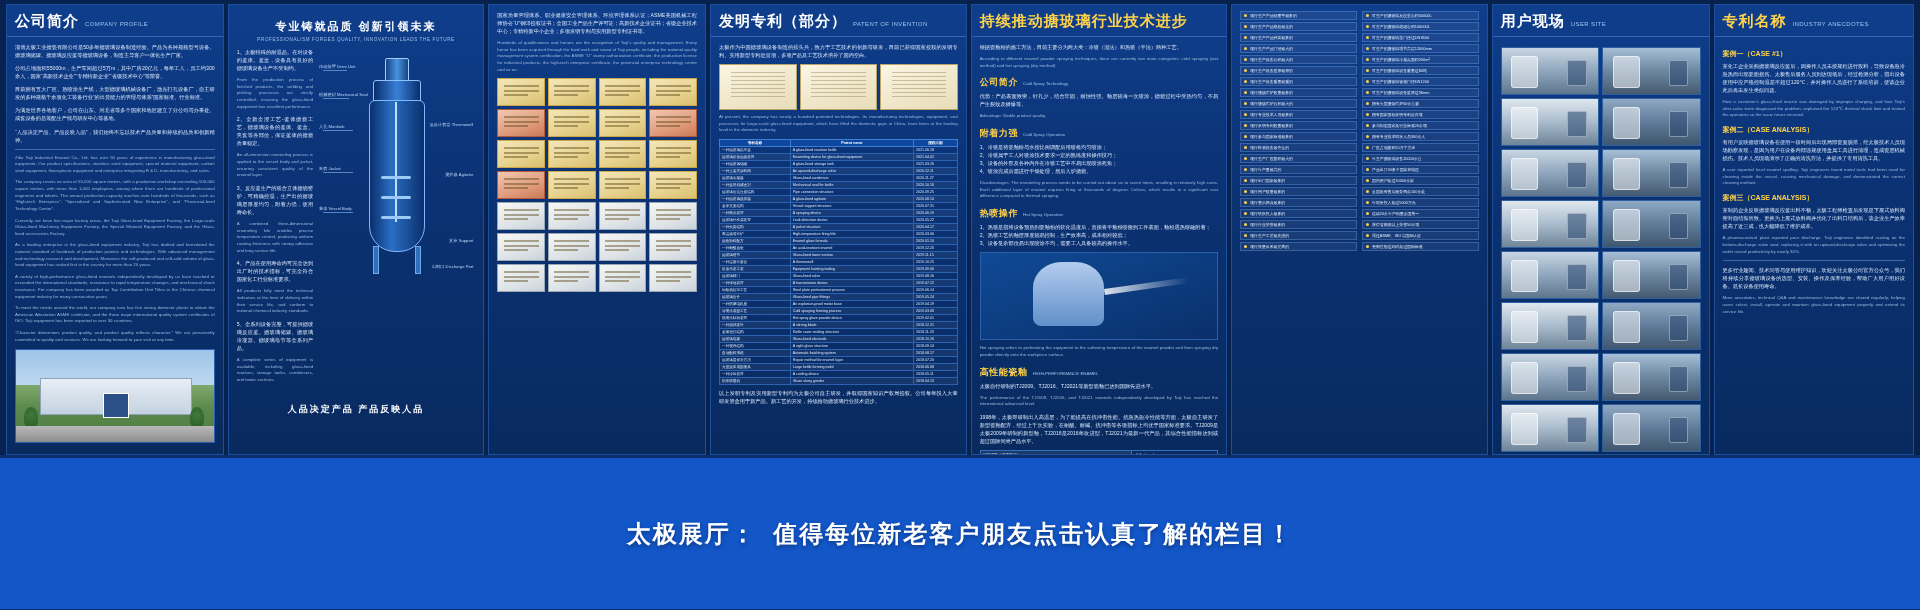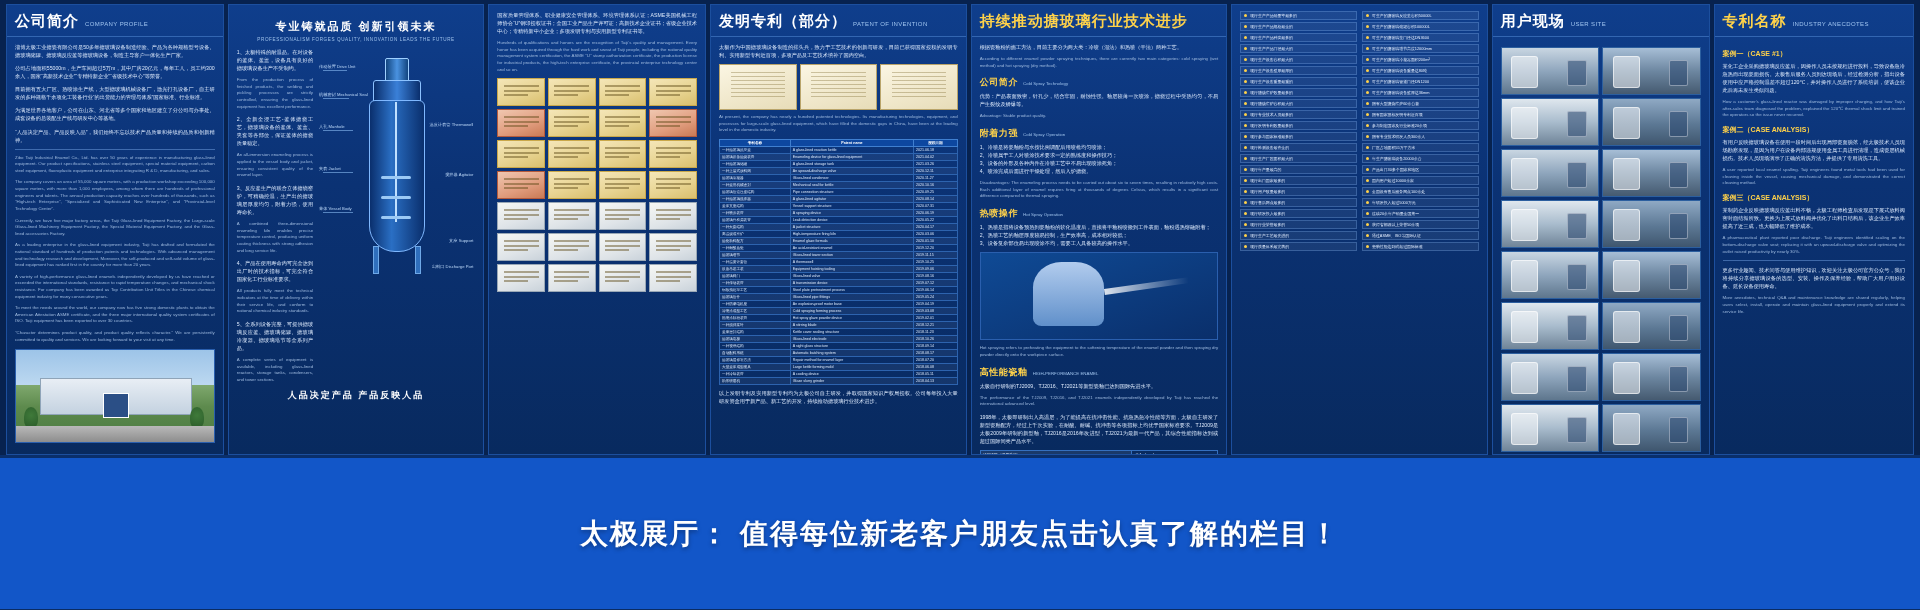--- a/index.html
+++ b/index.html
@@ -235,23 +235,23 @@
   .mini-tbl td:first-child{background:rgba(255,255,255,.07);}
 
   
   .banner{
     flex:0 0 auto;height:151px;width:1920px;
     background:#1256c8;
     display:flex;align-items:center;justify-content:center;
     border-top:3px solid #0a2f6b;
   }
   .banner-text{
-    font-size:28px;font-weight:bold;color:#ffffff;letter-spacing:2px;
+    font-size:24px;font-weight:bold;color:#ffffff;letter-spacing:2px;
     text-shadow:0 2px 4px rgba(0,0,0,.35);
-    font-family:Liberation Sans, sans-serif;
+    font-family:Liberation Mono, monospace;
   }
   .divider{
     height:1px;background:rgba(140,190,255,.4);margin:5px 0;
   }
 </style>
 </head>
 <body>
 
 <div class="board">
   <div class="panels">
@@ -327,21 +327,21 @@
               <div class="r-callout" style="left:2px;top:114px;">夹套 Jacket</div>
               <div class="r-line" style="left:6px;top:160px;width:30px;"></div>
               <div class="r-callout" style="left:2px;top:154px;">釜体 Vessel Body</div>
               <div class="r-callout" style="right:2px;top:120px;">搅拌器 Agitator</div>
               <div class="r-callout" style="right:2px;top:70px;">温度计套管 Thermowell</div>
               <div class="r-callout" style="right:2px;top:186px;">支座 Support</div>
               <div class="r-callout" style="right:2px;top:212px;">出料口 Discharge Port</div>
             </div>
           </div>
         </div>
-        <div class="slogan" style="margin-top:0;">
+        <div class="slogan" style="margin-top:14px;">
           <div class="s1" style="font-size:9px;">人品决定产品 产品反映人品</div>
         </div>
       </div>
     </div>
 
     <div class="panel">
       <div class="p-body">
         <p class="cn para">国家质量管理体系、职业健康安全管理体系、环境管理体系认证；ASME美国机械工程师协会“U”钢印授权证书；全国工业产品生产许可证；高新技术企业证书；省级企业技术中心；专精特新中小企业；多项发明专利与实用新型专利证书等。</p>
         <p class="en para">Hundreds of qualifications and honors are the recognition of Taiji's quality and management. Every honor has been acquired through the hard work and sweat of Taiji people, including the national quality management system certification, the ASME "U" stamp authorization certificate, the production license for industrial products, the high-tech enterprise certificate, the provincial enterprise technology center and so on.</p>
         <div class="cert-grid">

